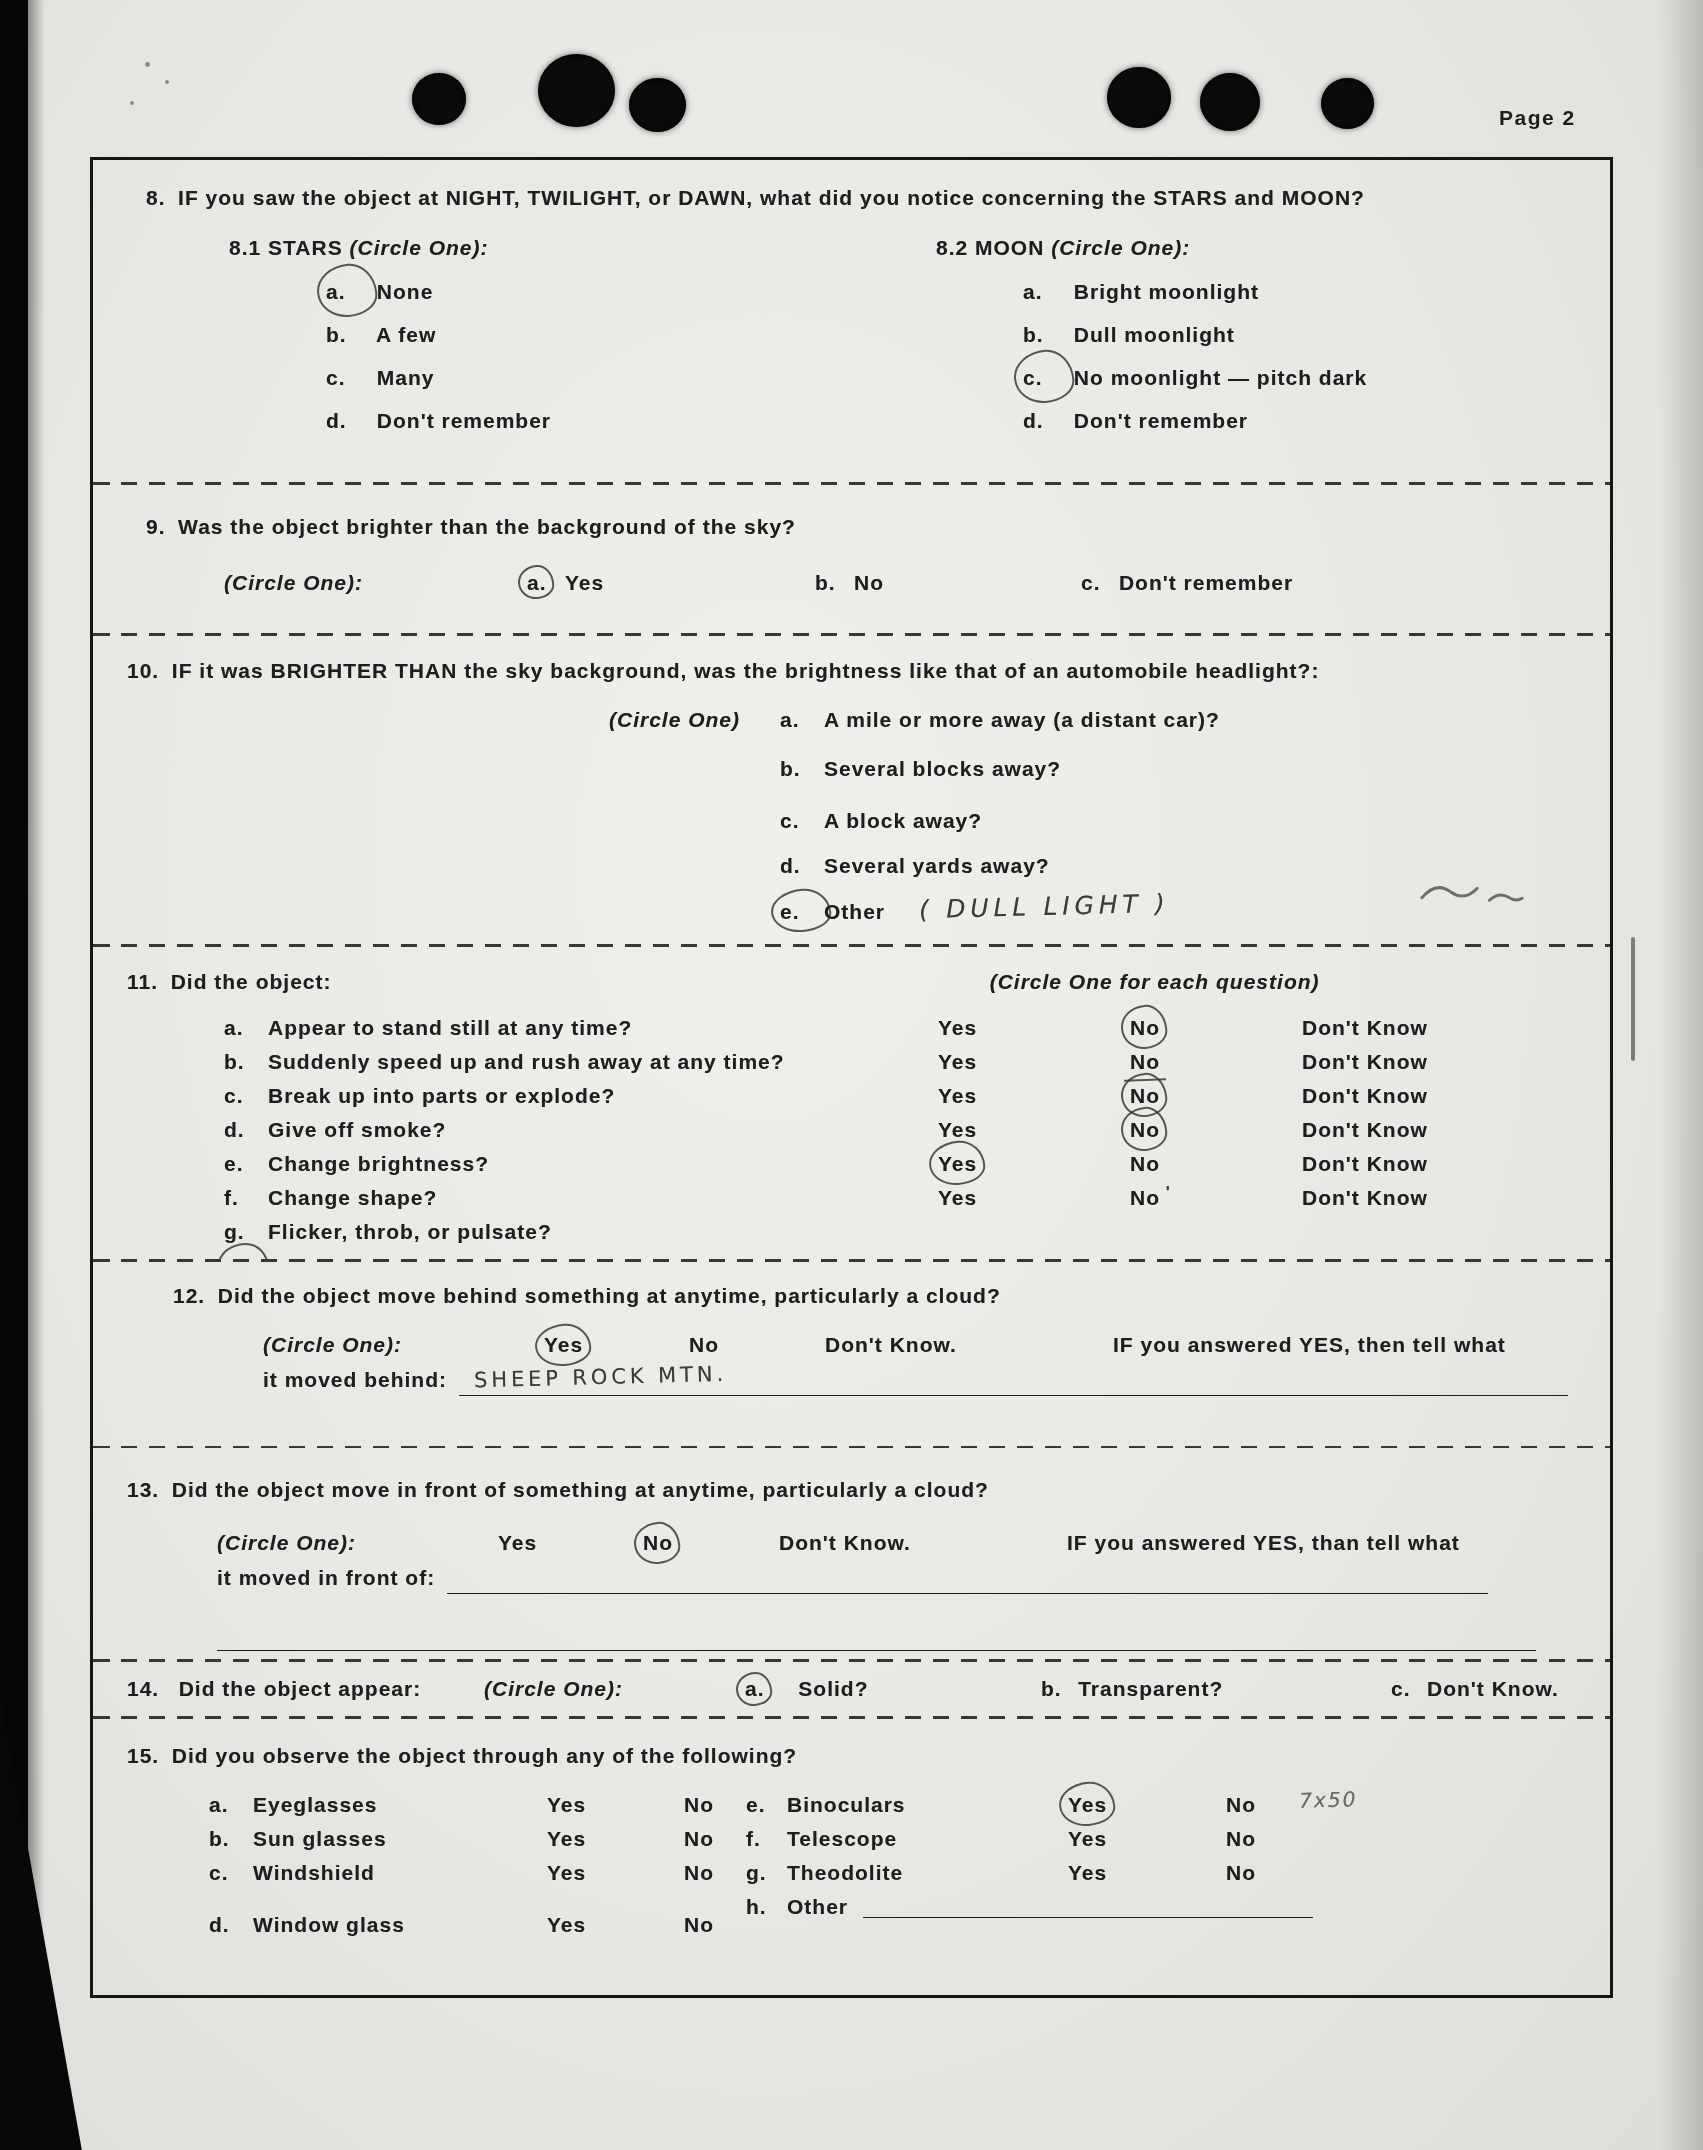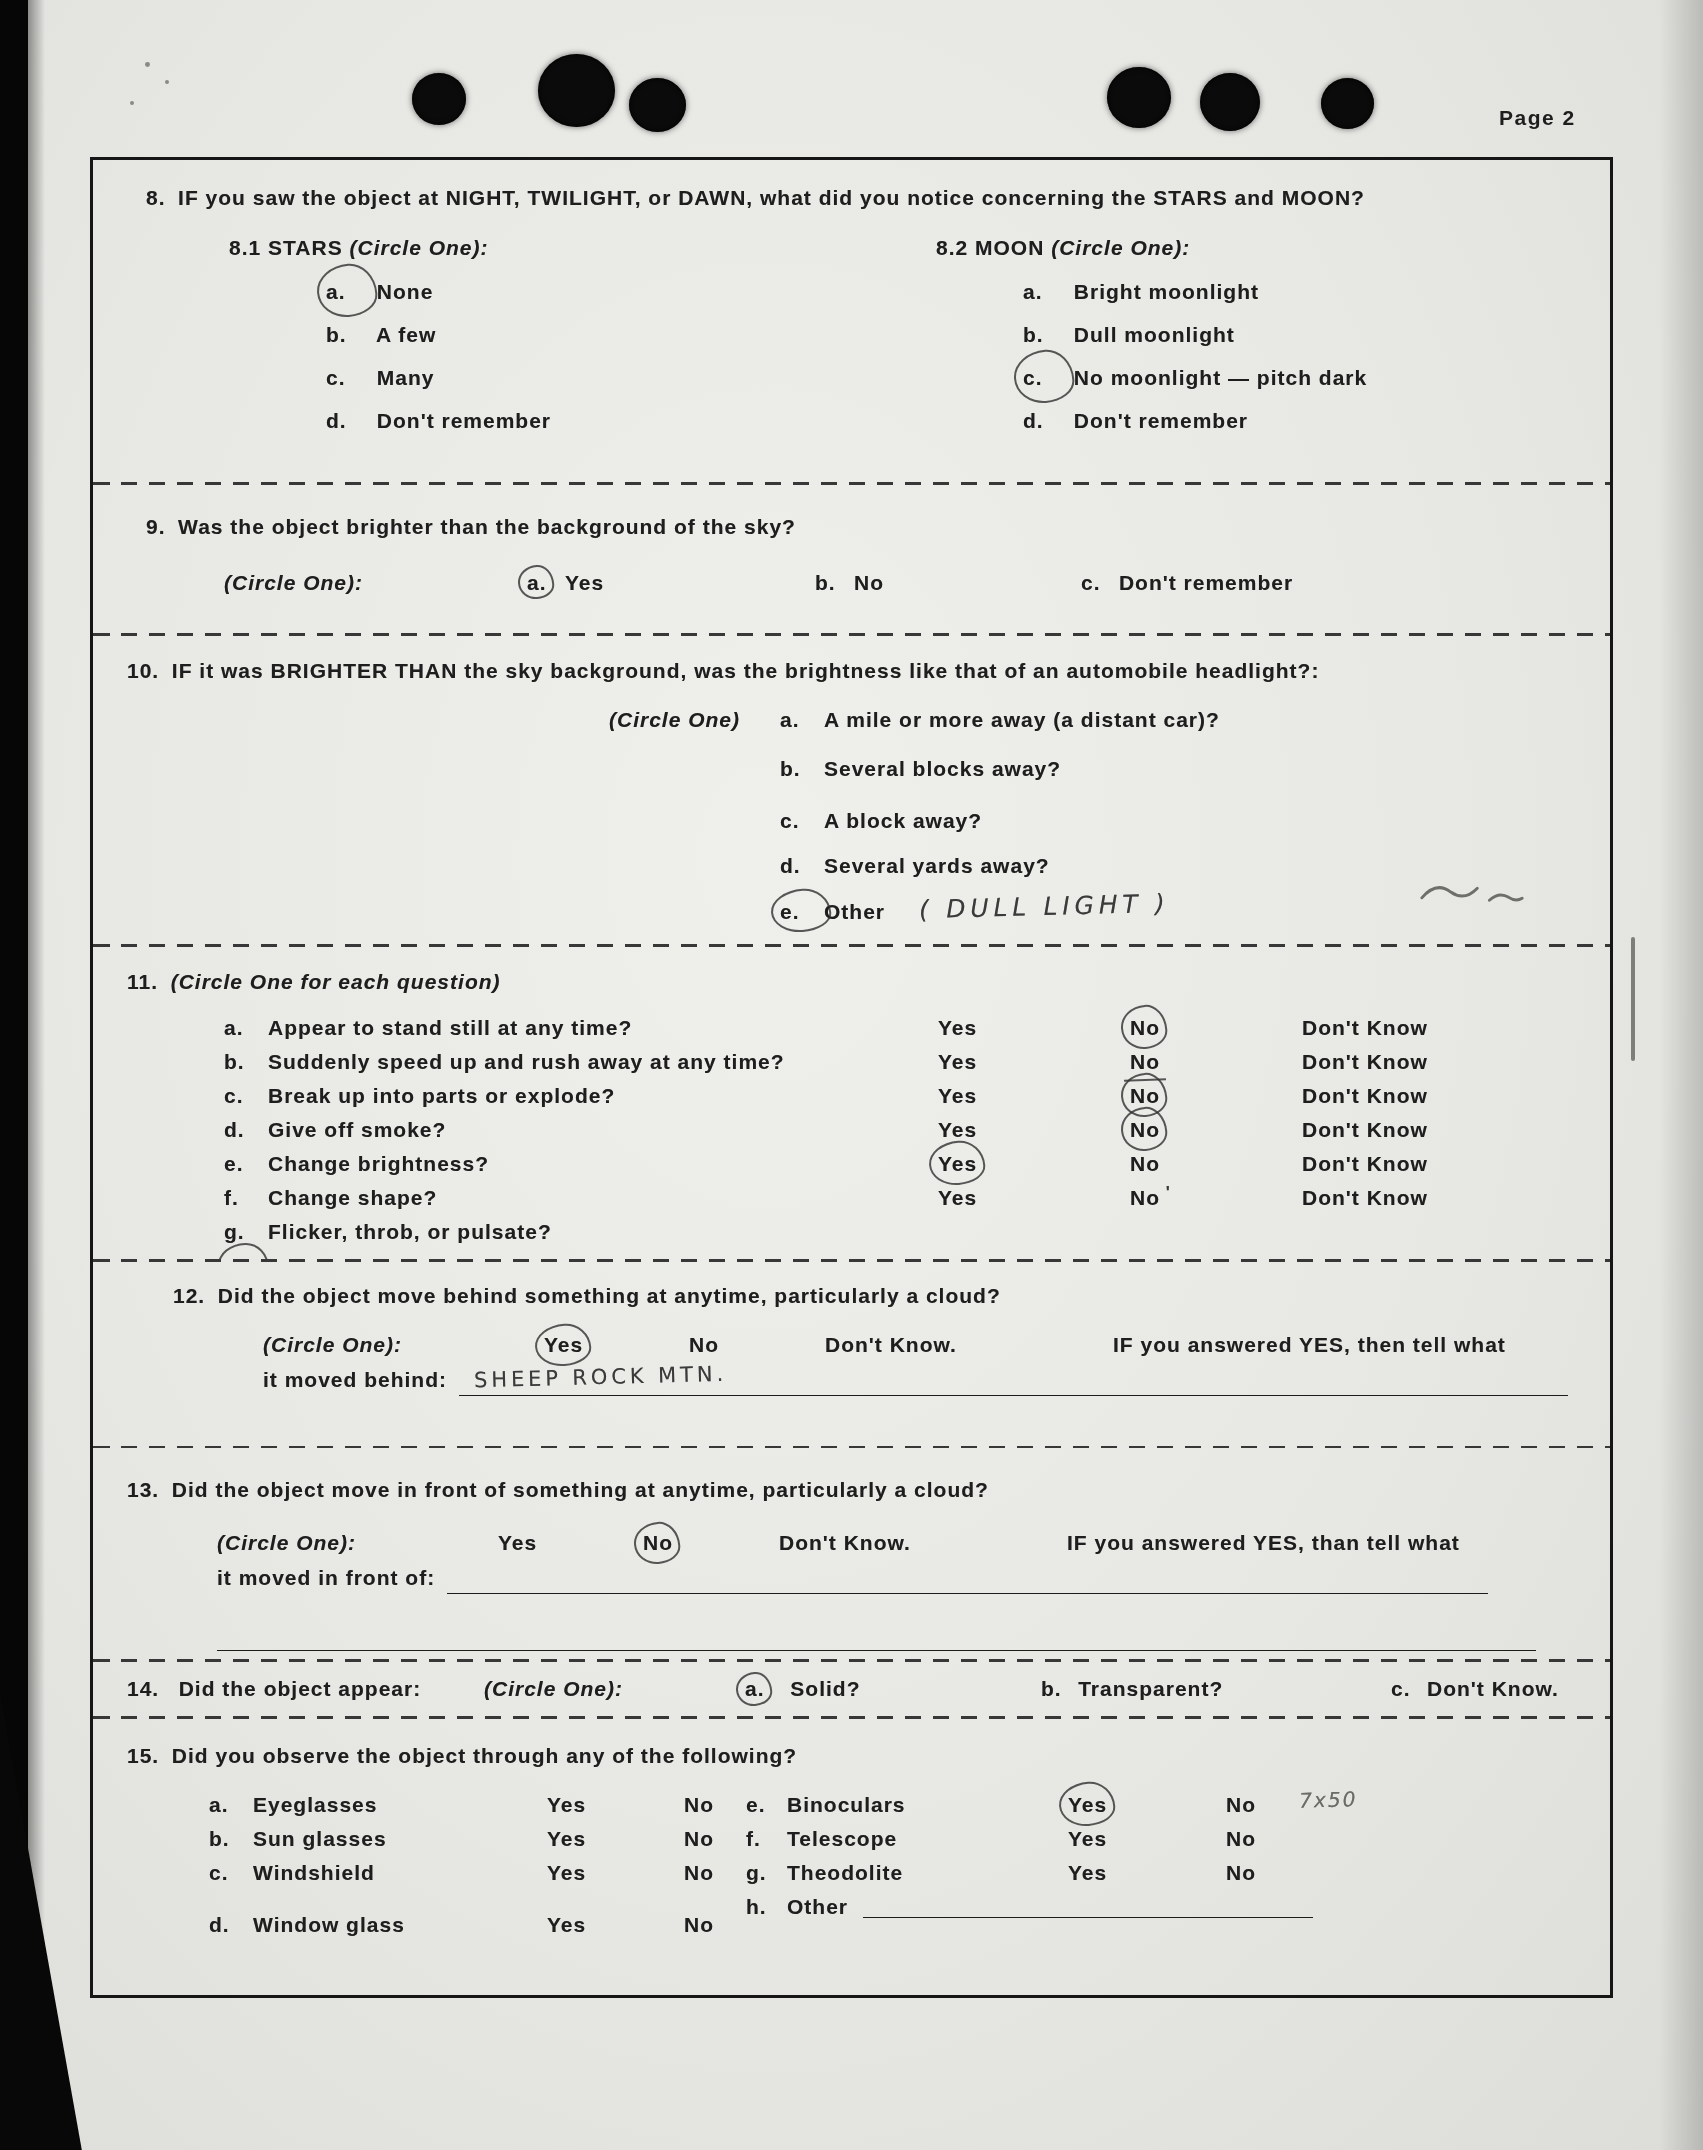--- a/index.html
+++ b/index.html
@@ -204,20 +204,21 @@
       <svg class="scribble" style="right:82px;bottom:29px;" width="111" height="44" viewBox="0 0 230 90">
         <path d="M10 55 q30 -35 60 -12 q28 20 55 -8 M150 60 q20 -18 40 -6 q15 10 28 2" fill="none" stroke="#6e6e6a" stroke-width="6" stroke-linecap="round"></path>
       </svg>
     </section>
 
     <div class="dash-sep"></div>
 
     <section class="sec" style="height:312px;padding-top:20.3px;">
       <div class="qline" style="padding-left:34px;">
         <span class="qnum">11.</span>
+        <span style="width:819px;display:inline-block;">Did the object:</span>
         <span class="it">(Circle One for each question)</span>
       </div>
       <div style="margin-top:13.6px;">
 
         <div class="row" style="padding-left:131px;line-height:34px;">
           <span class="cell" style="width:714px;"><span class="lt">a.</span><span>Appear to stand still at any time?</span></span>
           <span class="cell" style="width:192px;">Yes</span>
           <span class="cell" style="width:172px;"><span class="pc">No</span></span>
           <span class="cell">Don't Know</span>
         </div>
@@ -318,21 +319,21 @@
 
     <section class="sec" style="height:54px;">
       <div class="row" style="padding-left:34px;height:54px;align-items:center;">
         <span class="cell" style="width:357px;">
           <span class="qnum">14.</span>
           <span>Did the object appear:</span>
         </span>
         <span class="cell it" style="width:261px;">(Circle One):</span>
         <span class="cell" style="width:268px;">
           <span class="pc">a.</span>
-          <span style="margin-left:19px;">Solid?</span>
+          <span style="margin-left:27px;">Solid?</span>
         </span>
         <span class="cell" style="width:350px;margin-left:28px;">
           <span>b.</span>
           <span style="margin-left:9.7px;">Transparent?</span>
         </span>
         <span class="cell">
           <span>c.</span>
           <span style="margin-left:9.7px;">Don't Know.</span>
         </span>
       </div>

